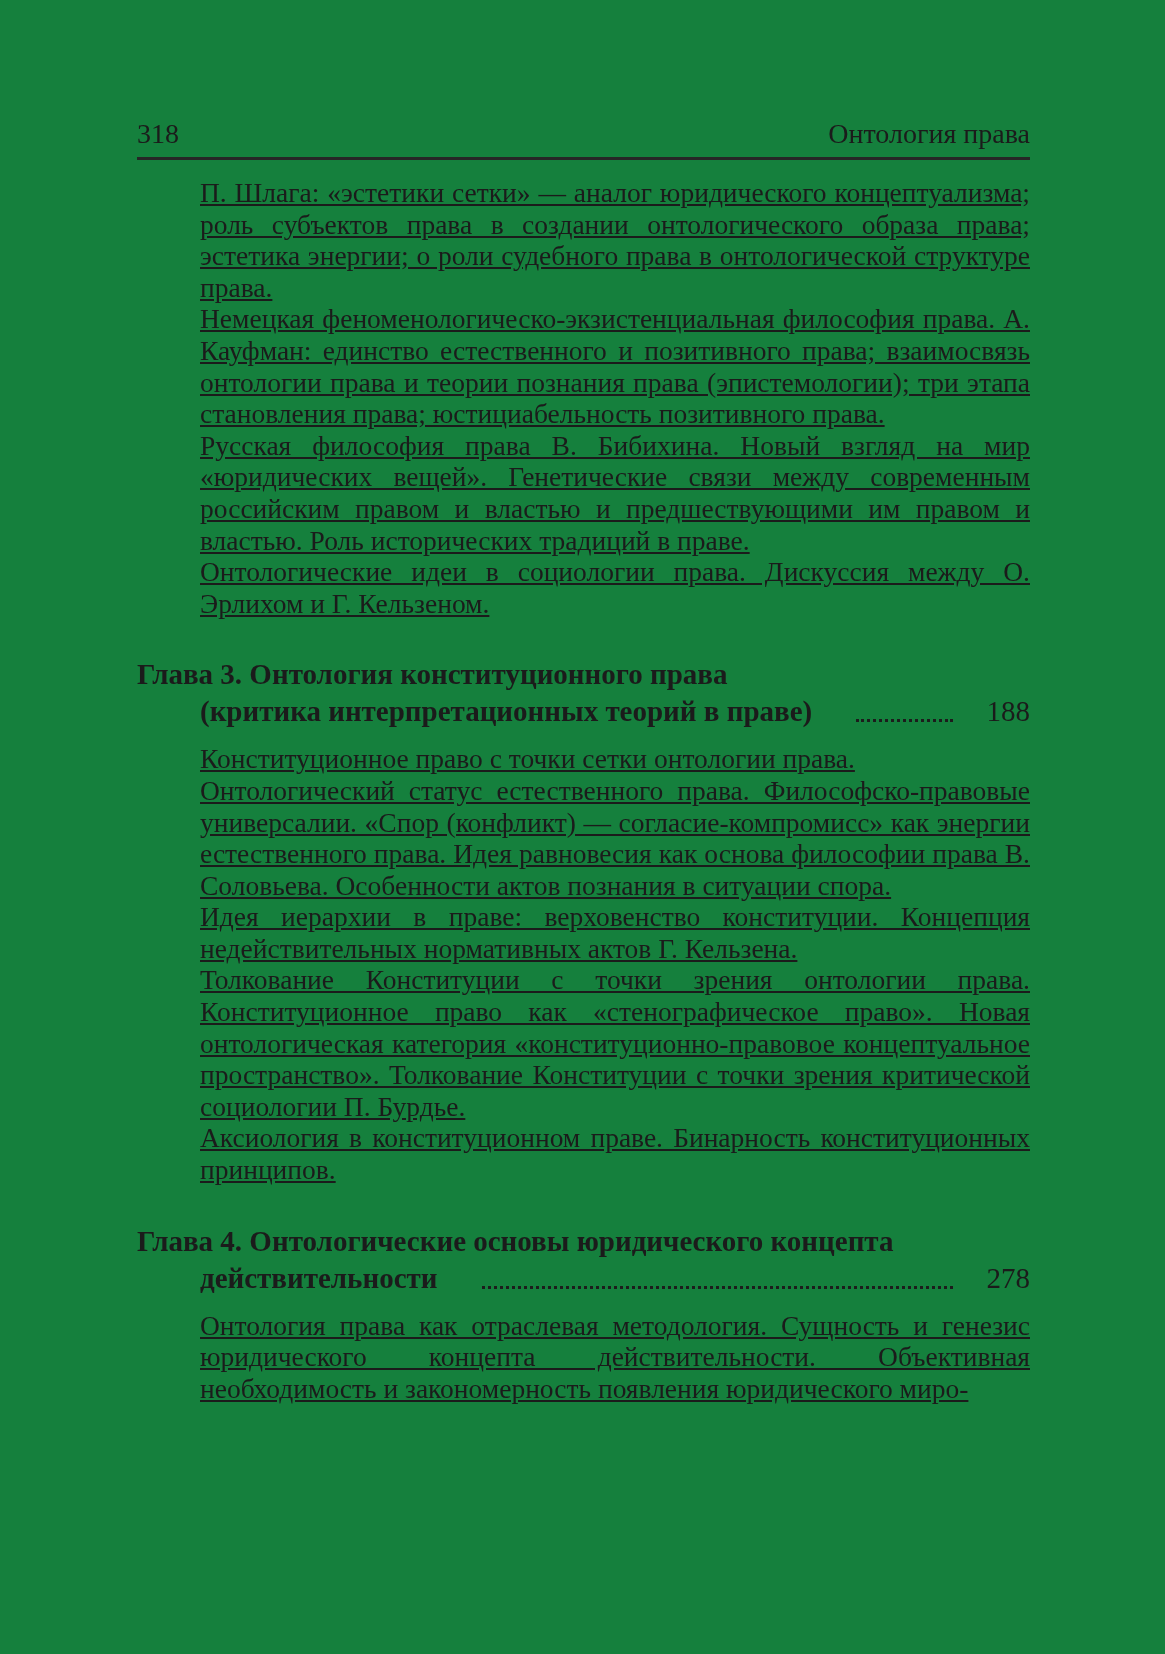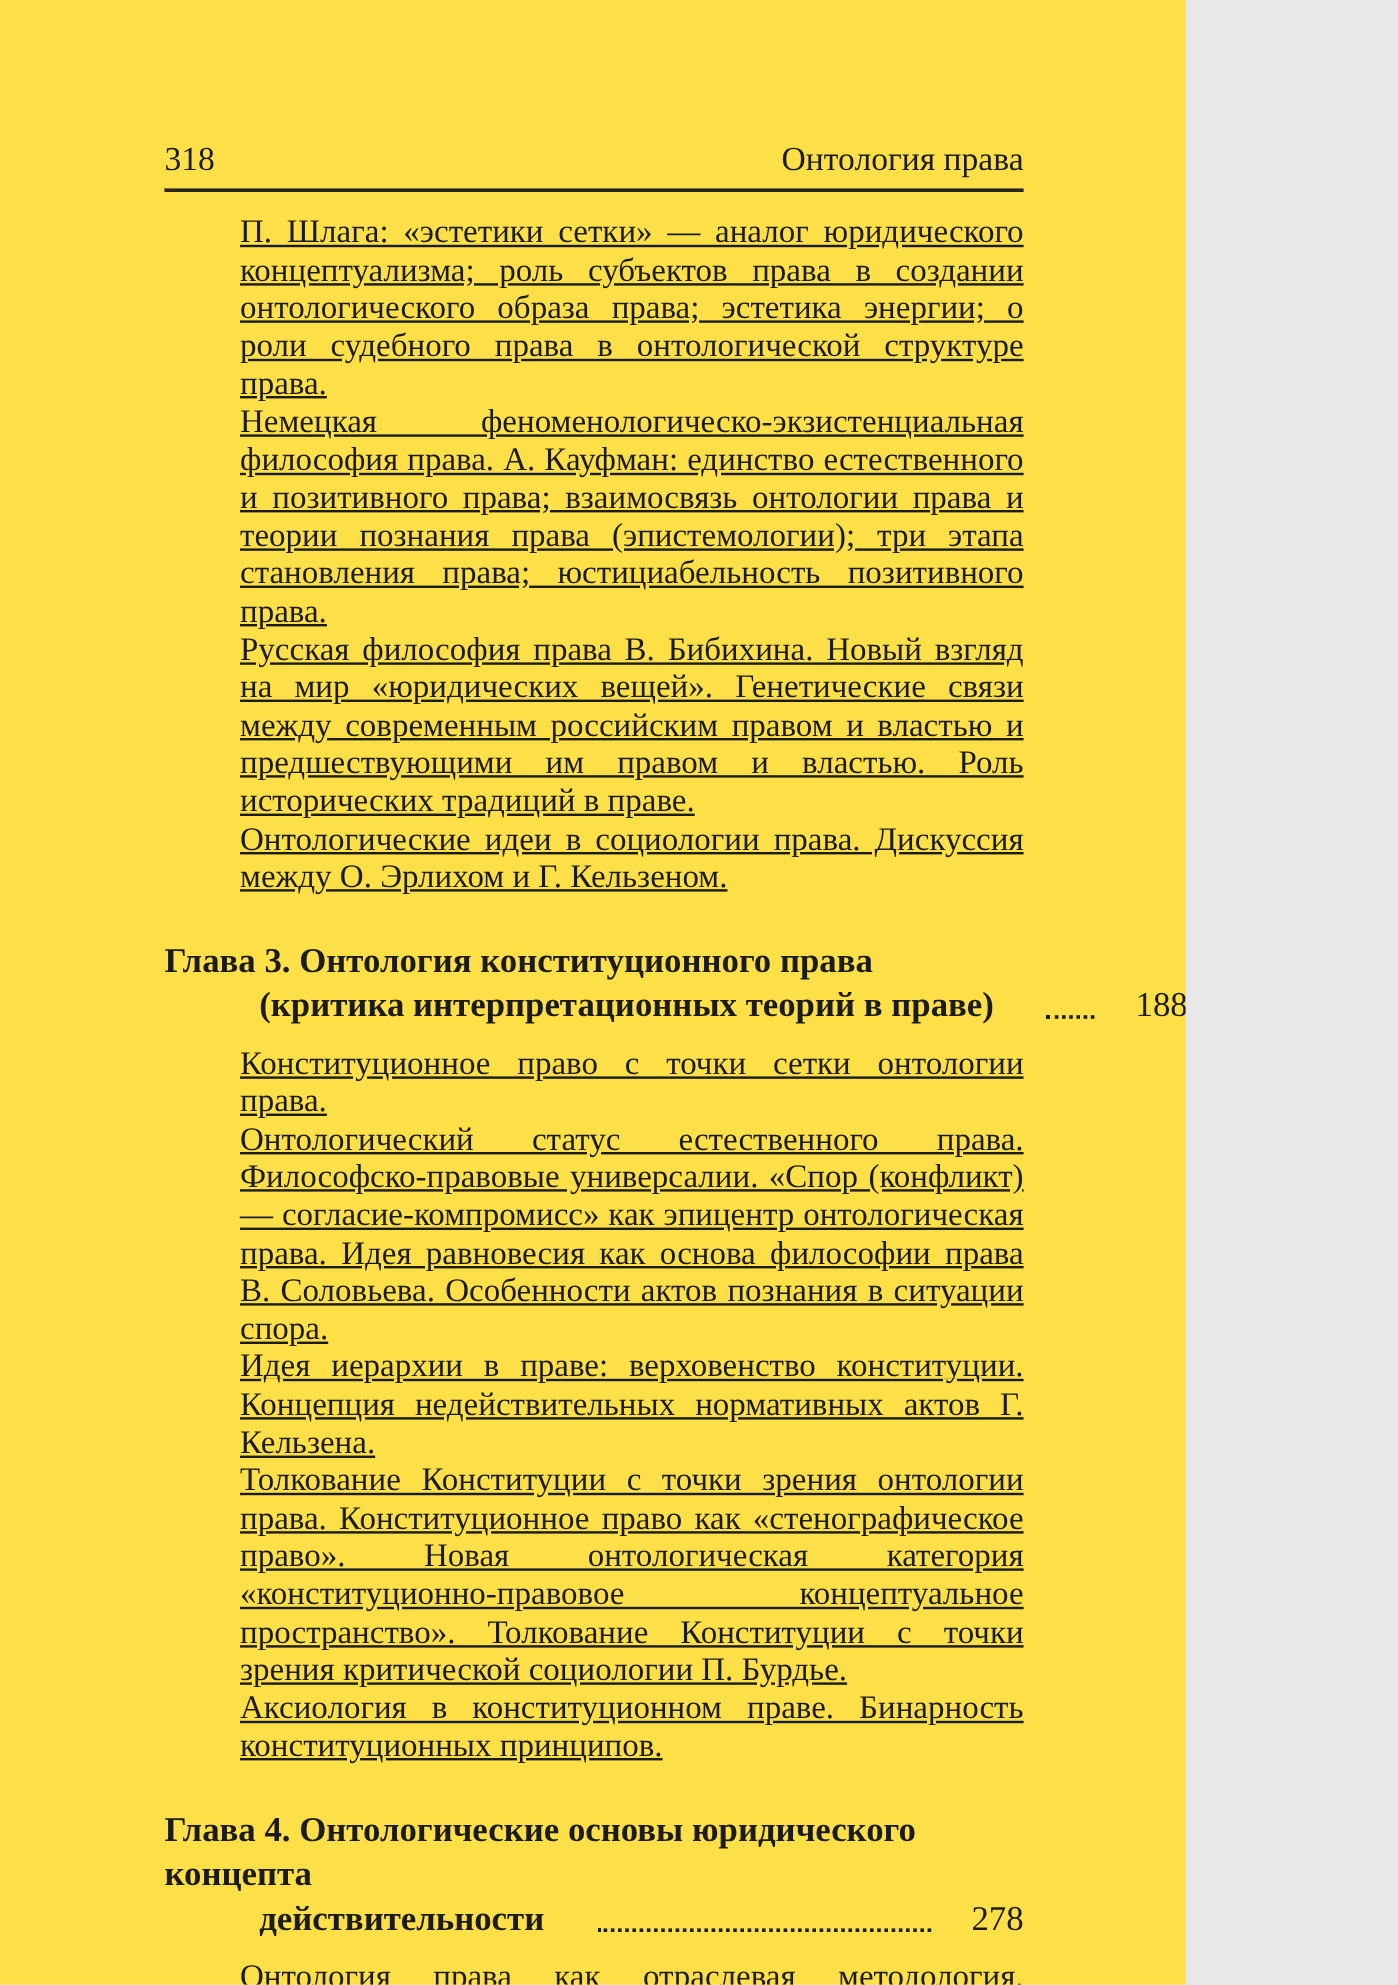--- a/index.html
+++ b/index.html
@@ -4,23 +4,23 @@
 <style>
   * { margin: 0; padding: 0; box-sizing: border-box; }
   html, body { background: #e8e8e8; }
   body {
     width: 1165px;
     font-family: "Liberation Serif", "DejaVu Serif", serif;
     color: #1b1b1b;
   }
   .page {
     position: relative;
-    width: 988px;
+    width: 1165px;
     height: 1654px;
-    background: #fde047;
+    background: #15803d;
     overflow: hidden;
     padding: 118px 135px 0 137px; 
   }
   
   .page-header {
     display: flex;
     justify-content: space-between;
     align-items: baseline;
     font-size: 28px;
     line-height: 32px;
@@ -44,21 +44,21 @@
   }
   .ch-title {
     font-weight: bold;
     font-size: 29px;
     line-height: 37px;
     text-align: left;
   }
   .ch-sub-row {
     display: flex;
     align-items: flex-end;
-    margin-left: 79px;
+    margin-left: 63px;
     font-size: 29px;
     line-height: 37px;
     gap: 32px;
   }
   .ch-sub {
     font-weight: bold;
     white-space: nowrap;
   }
   .leader {
     flex: 1 1 auto;
@@ -91,21 +91,21 @@
     <section>
       <div class="chapter-entry">
         <div class="ch-title">Глава 3. Онтология конституционного права</div>
         <div class="ch-sub-row">
           <span class="ch-sub">(критика интерпретационных теорий в праве)</span>
           <span class="leader"></span>
           <span class="ch-page">188</span>
         </div>
       </div>
       <p class="toc-para">Конституционное право с точки сетки онтологии права.</p>
-      <p class="toc-para">Онтологический статус естественного права. Философско-правовые универсалии. «Спор (конфликт) — согласие-компромисс» как эпицентр онтологическая права. Идея равновесия как основа философии права В. Соловьева. Особенности актов познания в ситуации спора.</p>
+      <p class="toc-para">Онтологический статус естественного права. Философско-правовые универсалии. «Спор (конфликт) — согласие-компромисс» как энергии естественного права. Идея равновесия как основа философии права В. Соловьева. Особенности актов познания в ситуации спора.</p>
       <p class="toc-para">Идея иерархии в праве: верховенство конституции. Концепция недействительных нормативных актов Г. Кельзена.</p>
       <p class="toc-para">Толкование Конституции с точки зрения онтологии права. Конституционное право как «стенографическое право». Новая онтологическая категория «конституционно-правовое концептуальное пространство». Толкование Конституции с точки зрения критической социологии П. Бурдье.</p>
       <p class="toc-para">Аксиология в конституционном праве. Бинарность конституционных принципов.</p>
     </section>
 
     <section>
       <div class="chapter-entry">
         <div class="ch-title">Глава 4. Онтологические основы юридического концепта</div>
         <div class="ch-sub-row">
           <span class="ch-sub">действительности</span>

